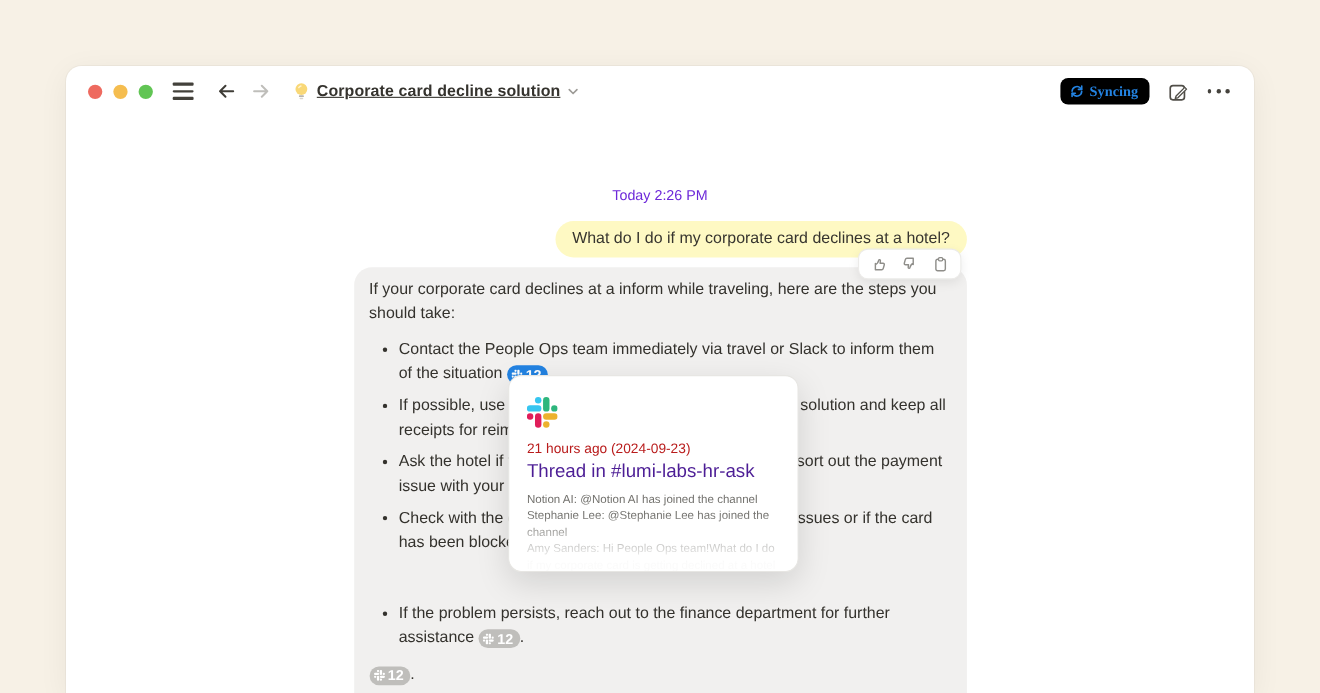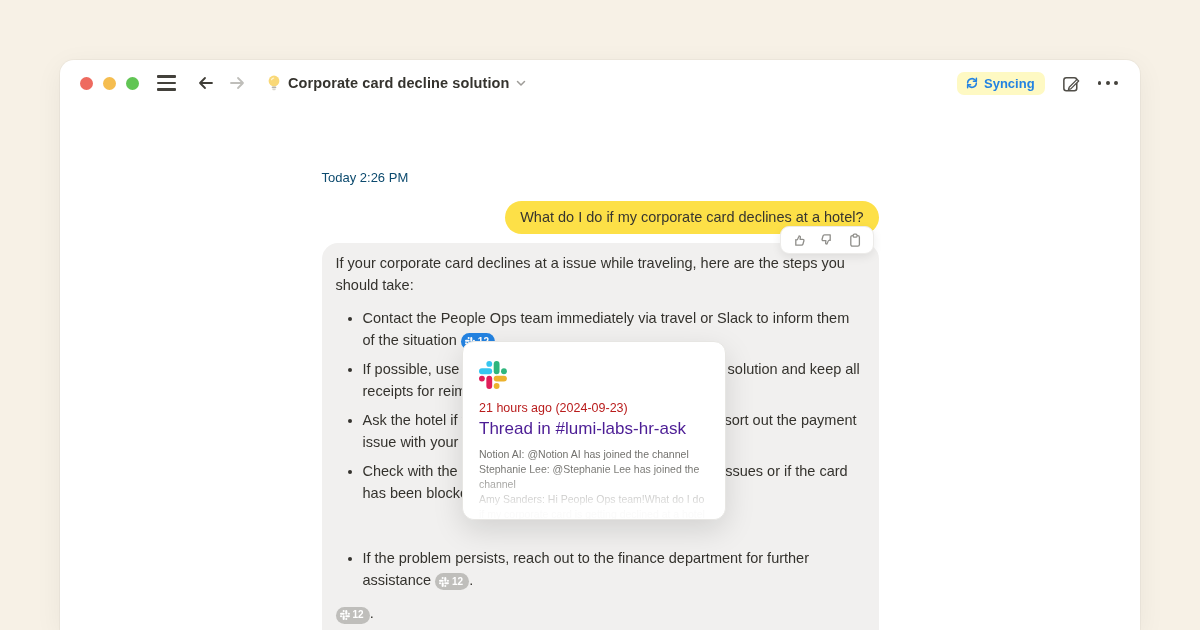--- a/index.html
+++ b/index.html
@@ -18,35 +18,35 @@
   }
   
   .titlebar { display:flex; align-items:center; height:46px; padding:0 20px; }
   .lights { display:flex; gap:10px; margin-right:18px; }
   .light { width:13px; height:13px; border-radius:50%; }
   .light.red { background:#EE6A5F; } .light.yellow { background:#F5BD4F; } .light.green { background:#61C554; }
   .hamburger { display:flex; flex-direction:column; gap:4px; margin-right:20px; cursor:pointer; }
   .hamburger span { width:19px; height:2.4px; background:#43413B; border-radius:1px; }
   .nav-arrows { display:flex; gap:13px; margin-right:20px; align-items:center; }
   .titlegroup { display:flex; align-items:center; gap:7px; cursor:pointer; }
-  .doc-title { font-size:14.5px; font-weight:700; color:#35332E; letter-spacing:.1px; }
+  .doc-title { font-size:14.5px; font-weight:700; color:#35332E; letter-spacing:.1px;text-decoration:underline; }
   .tb-right { margin-left:auto; display:flex; align-items:center; gap:16px; }
   .sync-pill {
     display:flex; align-items:center; gap:5px;
-    background:#fef9c3; border-radius:7px; padding:4px 10px 4px 8px; cursor:pointer;
+    background:#000000; border-radius:7px; padding:4px 10px 4px 8px; cursor:pointer;font-family:Liberation Serif, serif;
   }
   .sync-label { color:#2383E2; font-size:13px; font-weight:700; }
   .dots { display:flex; gap:4.5px; align-items:center; cursor:pointer; padding:4px 2px; }
   .dots i { width:3.8px; height:3.8px; background:#45433D; border-radius:50%; display:block; }
   
   .chat { position:relative; width:557px; margin:0 auto; padding-top:64px; }
-  .timestamp { font-size:13px; color:#0c4a6e; height:16px; }
+  .timestamp { text-align:center; font-size:13px; color:#6d28d9; height:16px; }
   .bubble-row { display:flex; justify-content:flex-end; margin-top:15px; }
   .bubble {
-    background:#fde047; border-radius:17px; padding:6px 15px;
+    background:#fef9c3; border-radius:17px; padding:6px 15px;
     font-size:14.5px; line-height:21px; color:#37352F;
   }
   .msg-toolbar {
     position:absolute; right:5px; top:120px; z-index:3;
     background:#FFFFFF; border:1px solid #ECEBE9; border-radius:9px;
     box-shadow:0 3px 10px rgba(0,0,0,0.08);
     display:flex; align-items:center; gap:4px; padding:3px 6px;
   }
   .tb-icon { width:24px; height:20px; display:flex; align-items:center; justify-content:center; cursor:pointer; border-radius:4px; }
   
@@ -55,21 +55,21 @@
     padding:10px 14px 13px; font-size:14.5px; line-height:21.5px; color:#34322D;
   }
   .ai-block p { margin:0 0 12px; }
   .ai-block p:last-child { margin-bottom:0; }
   .ai-block ul { margin:0 0 12px; padding-left:27px; }
   .ai-block li { margin-bottom:8px; }
   .ai-block li:last-child { margin-bottom:0;margin-top:44px; }
   .badge {
     display:inline-flex; align-items:center; gap:3px; vertical-align:-2px;
     height:17px; border-radius:9px; padding:0 6px 0 4px; cursor:pointer;
-    color:#FFFFFF; font-size:10px; font-weight:700;
+    color:#FFFFFF; font-size:13px; font-weight:700;
   }
   .badge.blue { background:#2383E2; }
   .badge.gray { background:#BFBEBB; }
   
   .popup {
     position:absolute; left:402px; top:281px; width:264px; height:179px; z-index:6;
     background:#FFFFFF; border:1px solid #E7E6E3; border-radius:12px;
     box-shadow:0 10px 30px rgba(0,0,0,0.13);
     padding:19px 16px 0; overflow:hidden;
   }
@@ -175,21 +175,21 @@
       </span>
       <span class="tb-icon">
         <svg width="16" height="16" viewBox="0 0 16 16">
           <rect x="3.8" y="3.6" width="8.6" height="10.6" rx="1.6" fill="none" stroke="#8F8E8A" stroke-width="1.3"></rect>
           <rect x="6.2" y="2.2" width="3.8" height="3" rx="1" fill="#FFFFFF" stroke="#8F8E8A" stroke-width="1.2"></rect>
         </svg>
       </span>
     </div>
 
     <div class="ai-block">
-      <p>If your corporate card declines at a issue while traveling, here are the steps you should take:</p>
+      <p>If your corporate card declines at a inform while traveling, here are the steps you should take:</p>
       <ul>
         <li><span>Contact the People Ops team immediately via travel or Slack to inform them of the situation </span><span class="badge blue">
               <svg width="10" height="10" viewBox="0 0 24 24">
                 <rect x="6.3" y="0" width="5" height="5" rx="2.5" fill="#fff"></rect>
                 <rect x="0" y="6.3" width="11.3" height="5" rx="2.5" fill="#fff"></rect>
                 <rect x="12.6" y="0" width="5" height="11.3" rx="2.5" fill="#fff"></rect>
                 <rect x="18.9" y="6.3" width="5" height="5" rx="2.5" fill="#fff"></rect>
                 <rect x="6.3" y="12.6" width="5" height="11.3" rx="2.5" fill="#fff"></rect>
                 <rect x="0" y="12.6" width="5" height="5" rx="2.5" fill="#fff"></rect>
                 <rect x="12.6" y="12.6" width="11.3" height="5" rx="2.5" fill="#fff"></rect>

